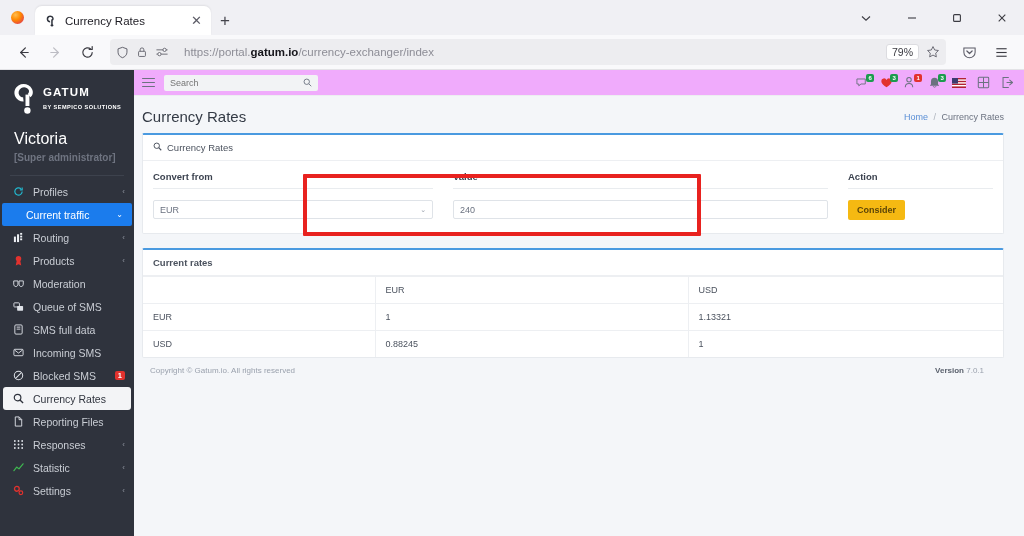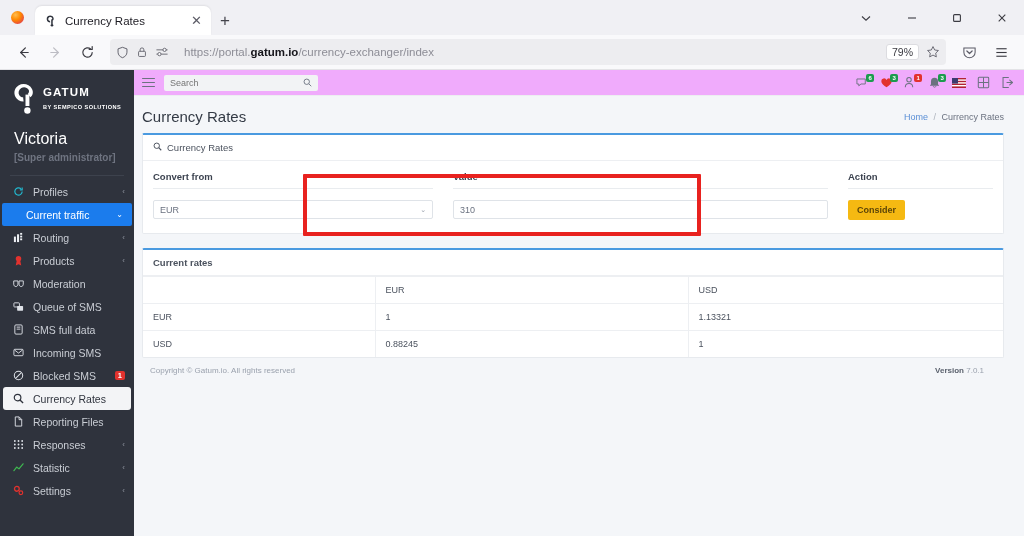--- a/index.html
+++ b/index.html
@@ -583,21 +583,21 @@
             <div class="formcol c1">
               <div class="flabel">Convert from</div>
               <div class="fselect">
                 <span>EUR</span>
                 <span class="chev">⌄</span>
               </div>
             </div>
             <div class="formcol c2">
               <div class="flabel">Value</div>
               <div class="finput">
-                <span>310</span>
+                <span>240</span>
               </div>
             </div>
             <div class="formcol c3">
               <div class="flabel">Action</div>
               <button class="btn-consider">Consider</button>
             </div>
           </div>
         </div>
 
         <div class="card card2">

